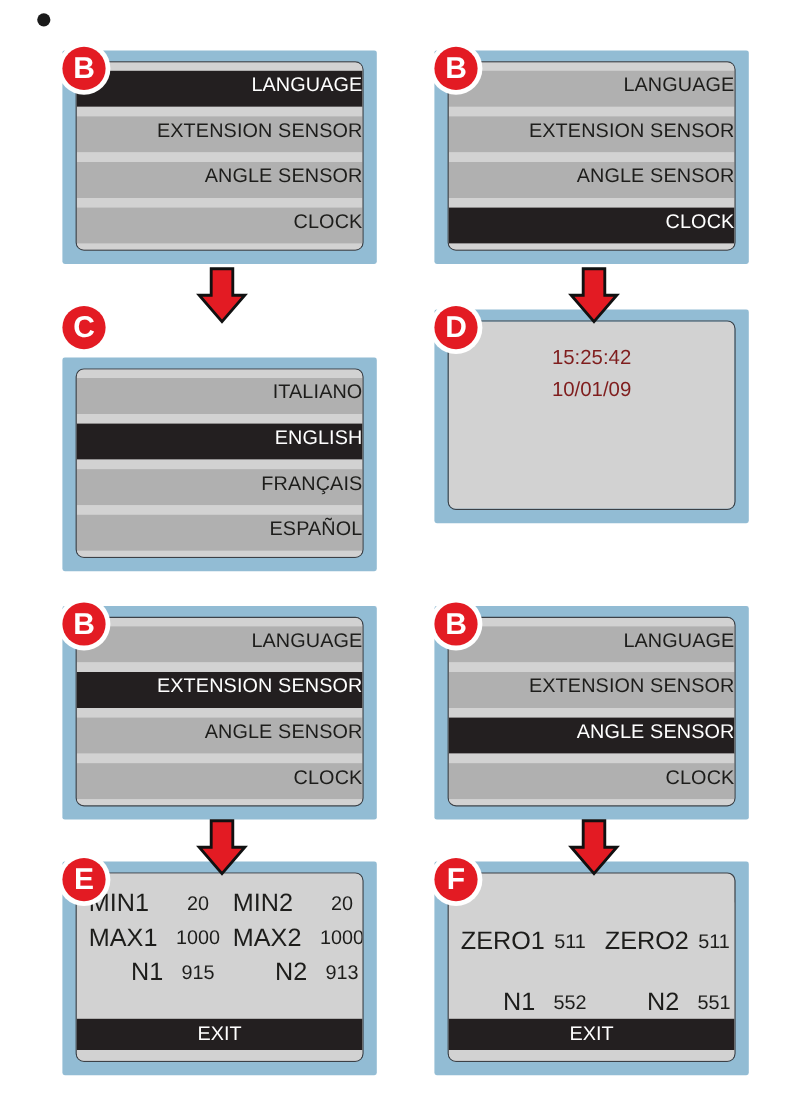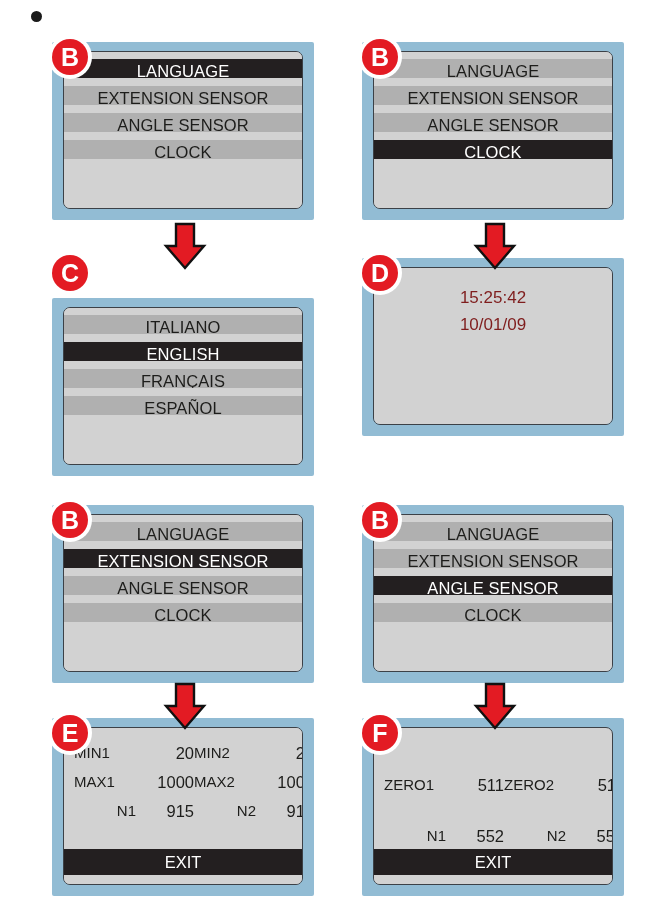--- a/index.html
+++ b/index.html
@@ -11,41 +11,41 @@
           border-radius:50%;background:#1a1a1a;}
 
   
   .device{position:absolute;width:262px;height:178px;background:#92bcd4;
           border-radius:2px;box-sizing:border-box;}
   .screen{position:absolute;left:11px;top:9px;right:11px;bottom:11px;
           background:#d2d2d2;border:1.5px solid #3c4147;border-radius:7px;
           overflow:hidden;display:flex;flex-direction:column;}
 
   
-  .row{height:19px;line-height:25px;text-align:center;color:#1d1d1b;
+  .row{height:30px;line-height:25px;text-align:right;color:#1d1d1b;
        font-size:16.5px;letter-spacing:.1px;white-space:nowrap;}
   .row.band{background:#b0b0b0;}
   .row.gap{background:#d2d2d2;height:8px;}
   .row.sel{background:#231f20;color:#ffffff;}
   .row.blank{background:#d2d2d2;flex:1;}
   .top-pad{background:#d2d2d2;height:7px;}
 
   
   .clockwrap{flex:1;display:flex;flex-direction:column;align-items:center;
              justify-content:flex-start;padding-top:16px;background:#d2d2d2;}
   .clockline{font-size:17px;color:#7f1d1d;line-height:27px;}
 
   
   .datagrid{flex:1;display:grid;grid-template-columns:62px 58px 62px 58px;
             align-content:start;padding:12px 10px 0 10px;background:#d2d2d2;
             row-gap:3px;}
   .datagrid.sparse{row-gap:25px;padding-top:20px;margin-top:24px;}
-  .dlabel{font-size:15px;color:#1d1d1b;text-align:left;line-height:26px;
+  .dlabel{font-size:21px;color:#1d1d1b;text-align:left;line-height:26px;
           white-space:nowrap;}
-  .dval{font-size:16.5px;color:#1d1d1b;text-align:right;line-height:26px;
+  .dval{font-size:16.5px;color:#1d1d1b;text-align:center;line-height:26px;
         white-space:nowrap;}
   .exitbar{height:26px;line-height:26px;text-align:center;background:#231f20;
            color:#ffffff;font-size:16.5px;}
   .exitpad{height:9px;background:#d2d2d2;}
 
   
   .badge{position:absolute;width:44px;height:44px;border-radius:50%;
          background:#ffffff;display:flex;align-items:center;justify-content:center;
          z-index:5;}
   .badge i{width:36px;height:36px;border-radius:50%;background:#e31b23;

